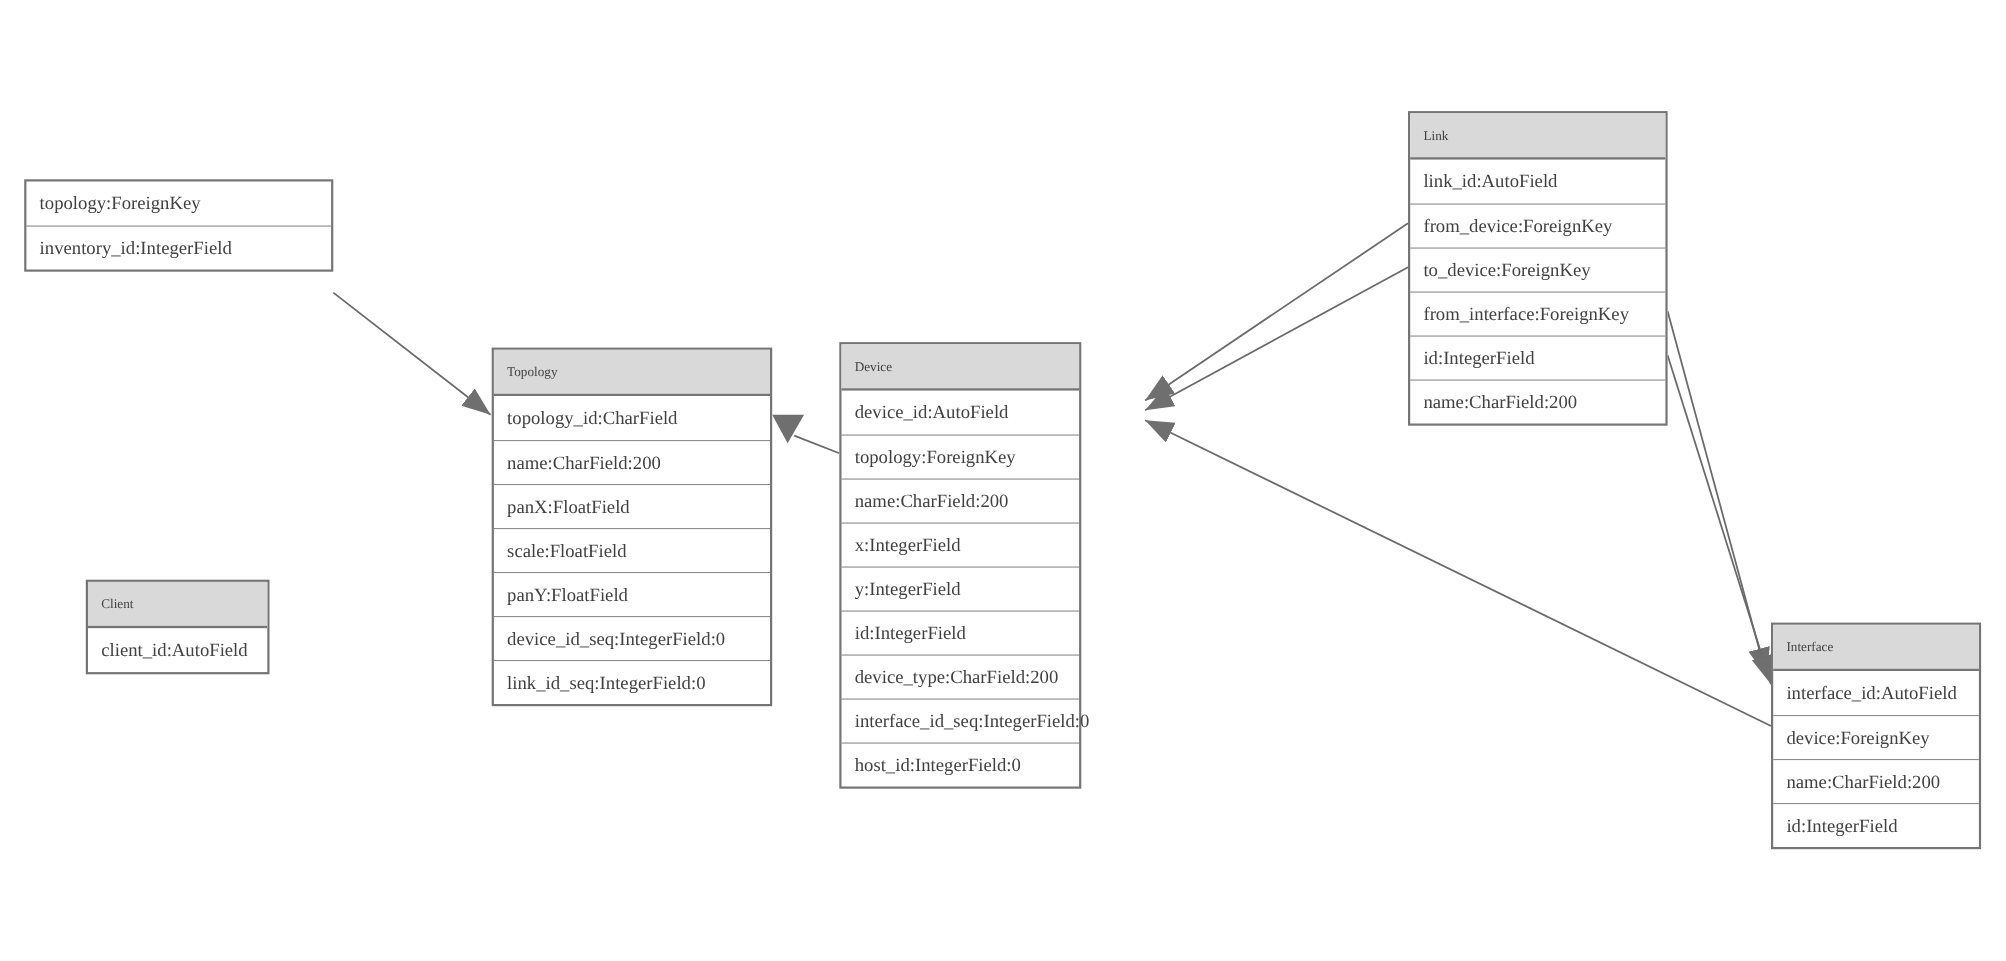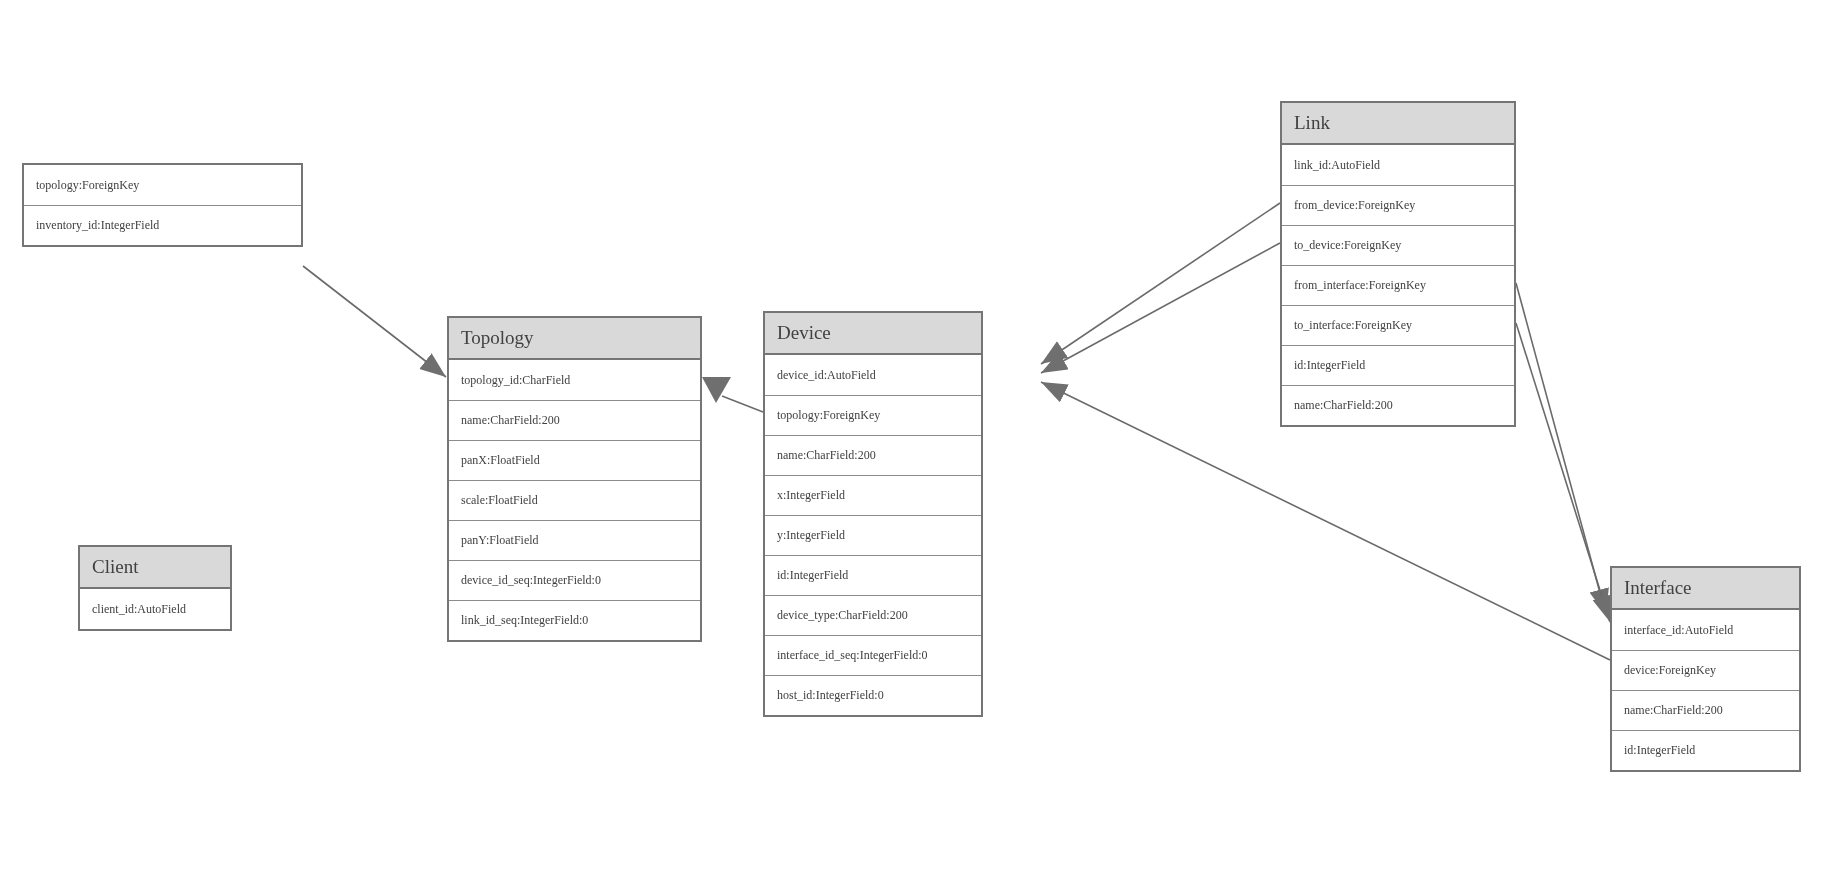--- a/index.html
+++ b/index.html
@@ -27,31 +27,31 @@
     background: #ffffff;
     box-sizing: border-box;
   }
   .entity-header {
     height: 42px;
     background: #d9d9d9;
     border-bottom: 2px solid #757575;
     display: flex;
     align-items: center;
     padding: 0 12px;
-    font-size: 19px;
+    font-size: 12px;
     color: #414141;
     box-sizing: border-box;
     white-space: nowrap;
   }
   .entity-field {
     height: 40px;
     display: flex;
     align-items: center;
     padding: 0 12px;
-    font-size: 12px;
+    font-size: 17px;
     color: #414141;
     box-sizing: border-box;
     white-space: nowrap;
   }
   .entity-field + .entity-field {
     border-top: 1.5px solid #8c8c8c;
   }
 </style>
 </head>
 <body>
@@ -71,21 +71,21 @@
         <line x1="1280" y1="243" x2="1041" y2="373" stroke="#6a6a6a" stroke-width="1.6" marker-end="url(#arrowhead)"></line>
         <line x1="1610" y1="660" x2="1041" y2="382" stroke="#6a6a6a" stroke-width="1.6" marker-end="url(#arrowhead)"></line>
         <line x1="1516" y1="283" x2="1606" y2="615" stroke="#6a6a6a" stroke-width="1.6" marker-end="url(#arrowhead)"></line>
         <line x1="1516" y1="323" x2="1610" y2="622" stroke="#6a6a6a" stroke-width="1.6" marker-end="url(#arrowhead)"></line>
       </g>
   </svg>
 <div class="entity" style="left: 22px; top: 163px; width: 281px;">
       <div class="entity-field">topology:ForeignKey</div>
       <div class="entity-field">inventory_id:IntegerField</div>
     </div>
-    <div class="entity" style="left: 78px; top: 545px; width: 154px; text-align: right;">
+    <div class="entity" style="left: 78px; top: 527px; width: 167px; text-align: right;">
       <div class="entity-header">Client</div>
       <div class="entity-field">client_id:AutoField</div>
     </div>
     <div class="entity" style="left: 447px; top: 316px; width: 255px;">
       <div class="entity-header">Topology</div>
       <div class="entity-field">topology_id:CharField</div>
       <div class="entity-field">name:CharField:200</div>
       <div class="entity-field">panX:FloatField</div>
       <div class="entity-field">scale:FloatField</div>
       <div class="entity-field">panY:FloatField</div>
@@ -103,21 +103,20 @@
       <div class="entity-field">device_type:CharField:200</div>
       <div class="entity-field">interface_id_seq:IntegerField:0</div>
       <div class="entity-field">host_id:IntegerField:0</div>
     </div>
     <div class="entity" style="left: 1280px; top: 101px; width: 236px;">
       <div class="entity-header">Link</div>
       <div class="entity-field">link_id:AutoField</div>
       <div class="entity-field">from_device:ForeignKey</div>
       <div class="entity-field">to_device:ForeignKey</div>
       <div class="entity-field">from_interface:ForeignKey</div>
-      <div class="entity-field">to_interface:ForeignKey</div>
       <div class="entity-field">id:IntegerField</div>
       <div class="entity-field">name:CharField:200</div>
     </div>
     <div class="entity" style="left: 1610px; top: 566px; width: 191px;">
       <div class="entity-header">Interface</div>
       <div class="entity-field">interface_id:AutoField</div>
       <div class="entity-field">device:ForeignKey</div>
       <div class="entity-field">name:CharField:200</div>
       <div class="entity-field">id:IntegerField</div>
     </div>

